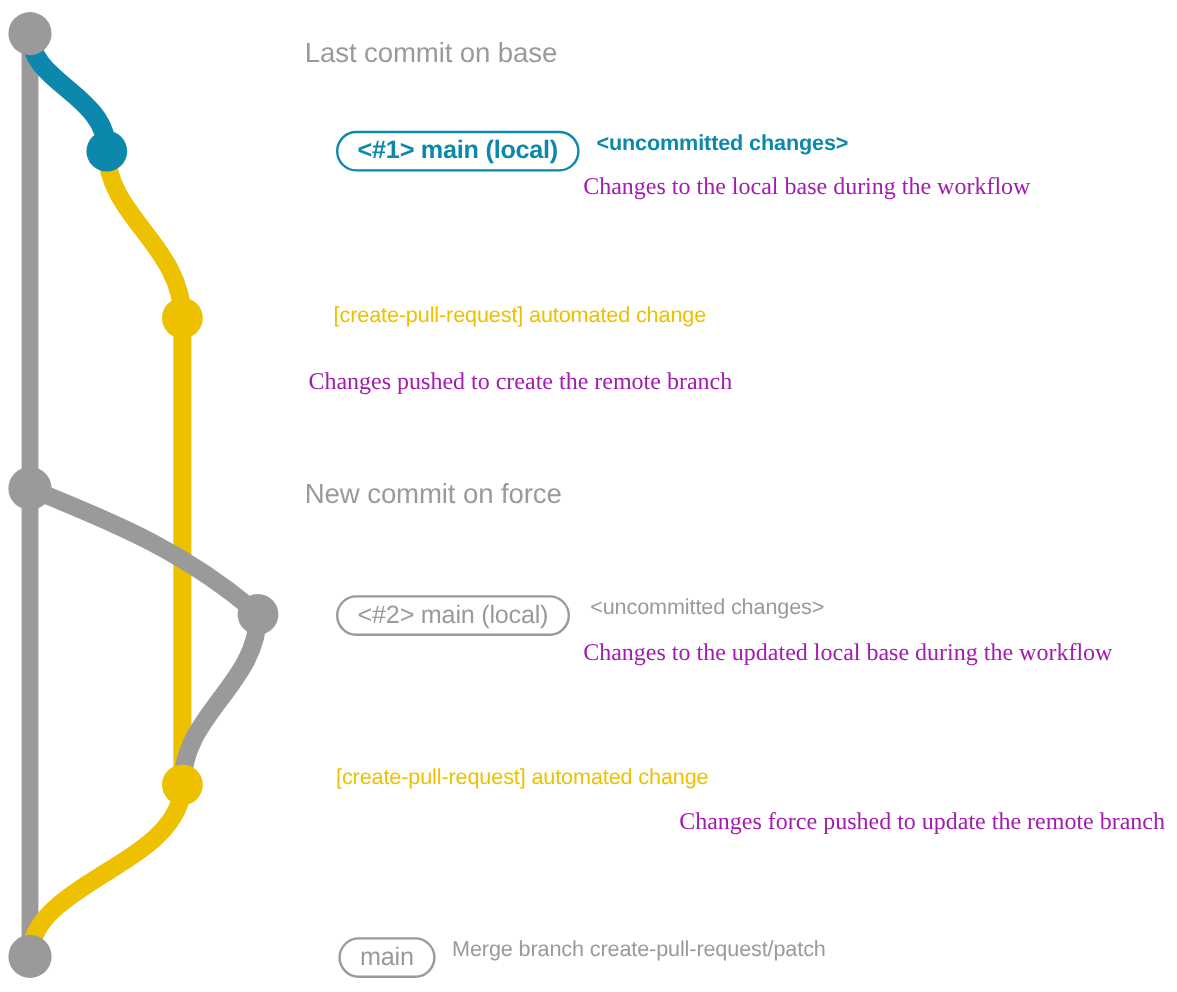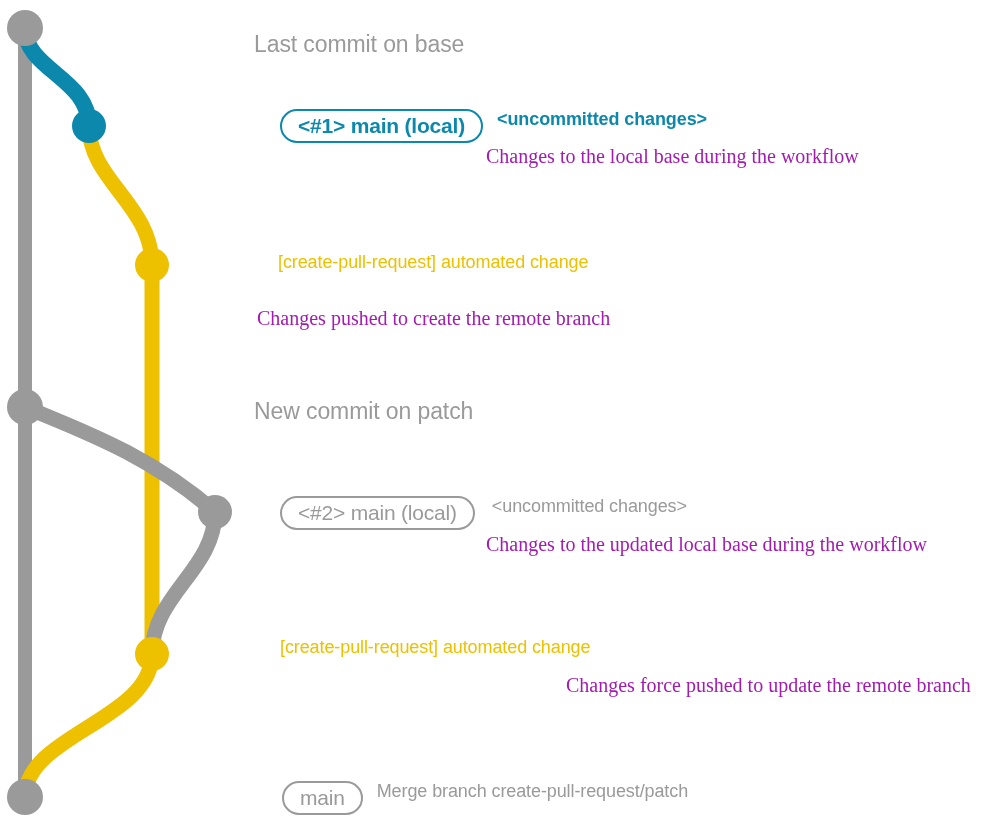--- a/index.html
+++ b/index.html
@@ -118,21 +118,21 @@
   <span class="pill c-teal">&lt;#1&gt; main (local)</span>
   <span class="commit-title commit-title-bold c-teal">&lt;uncommitted changes&gt;</span>
 </div>
 <div class="desc" style="left:486px; top:145px;">Changes to the local base during the workflow</div>
 
 <div class="headline-row" style="left:254px; top:252px;">
   <span class="commit-title c-gold">[create-pull-request] automated change</span>
 </div>
 <div class="desc" style="left:257px; top:288px;margin-top:19px;">Changes pushed to create the remote branch</div>
 
-<div class="plain-label c-grey" style="left:254px; top:398px;">New commit on patch</div>
+<div class="plain-label c-grey" style="left:254px; top:398px;">New commit on force</div>
 
 <div class="headline-row" style="left:256px; top:496px;gap:17px;">
   <span class="pill pill-grey c-grey">&lt;#2&gt; main (local)</span>
   <span class="commit-title c-grey">&lt;uncommitted changes&gt;</span>
 </div>
 <div class="desc" style="left:486px; top:533px;">Changes to the updated local base during the workflow</div>
 
 <div class="headline-row" style="left:256px; top:637px;">
   <span class="commit-title c-gold">[create-pull-request] automated change</span>
 </div>

